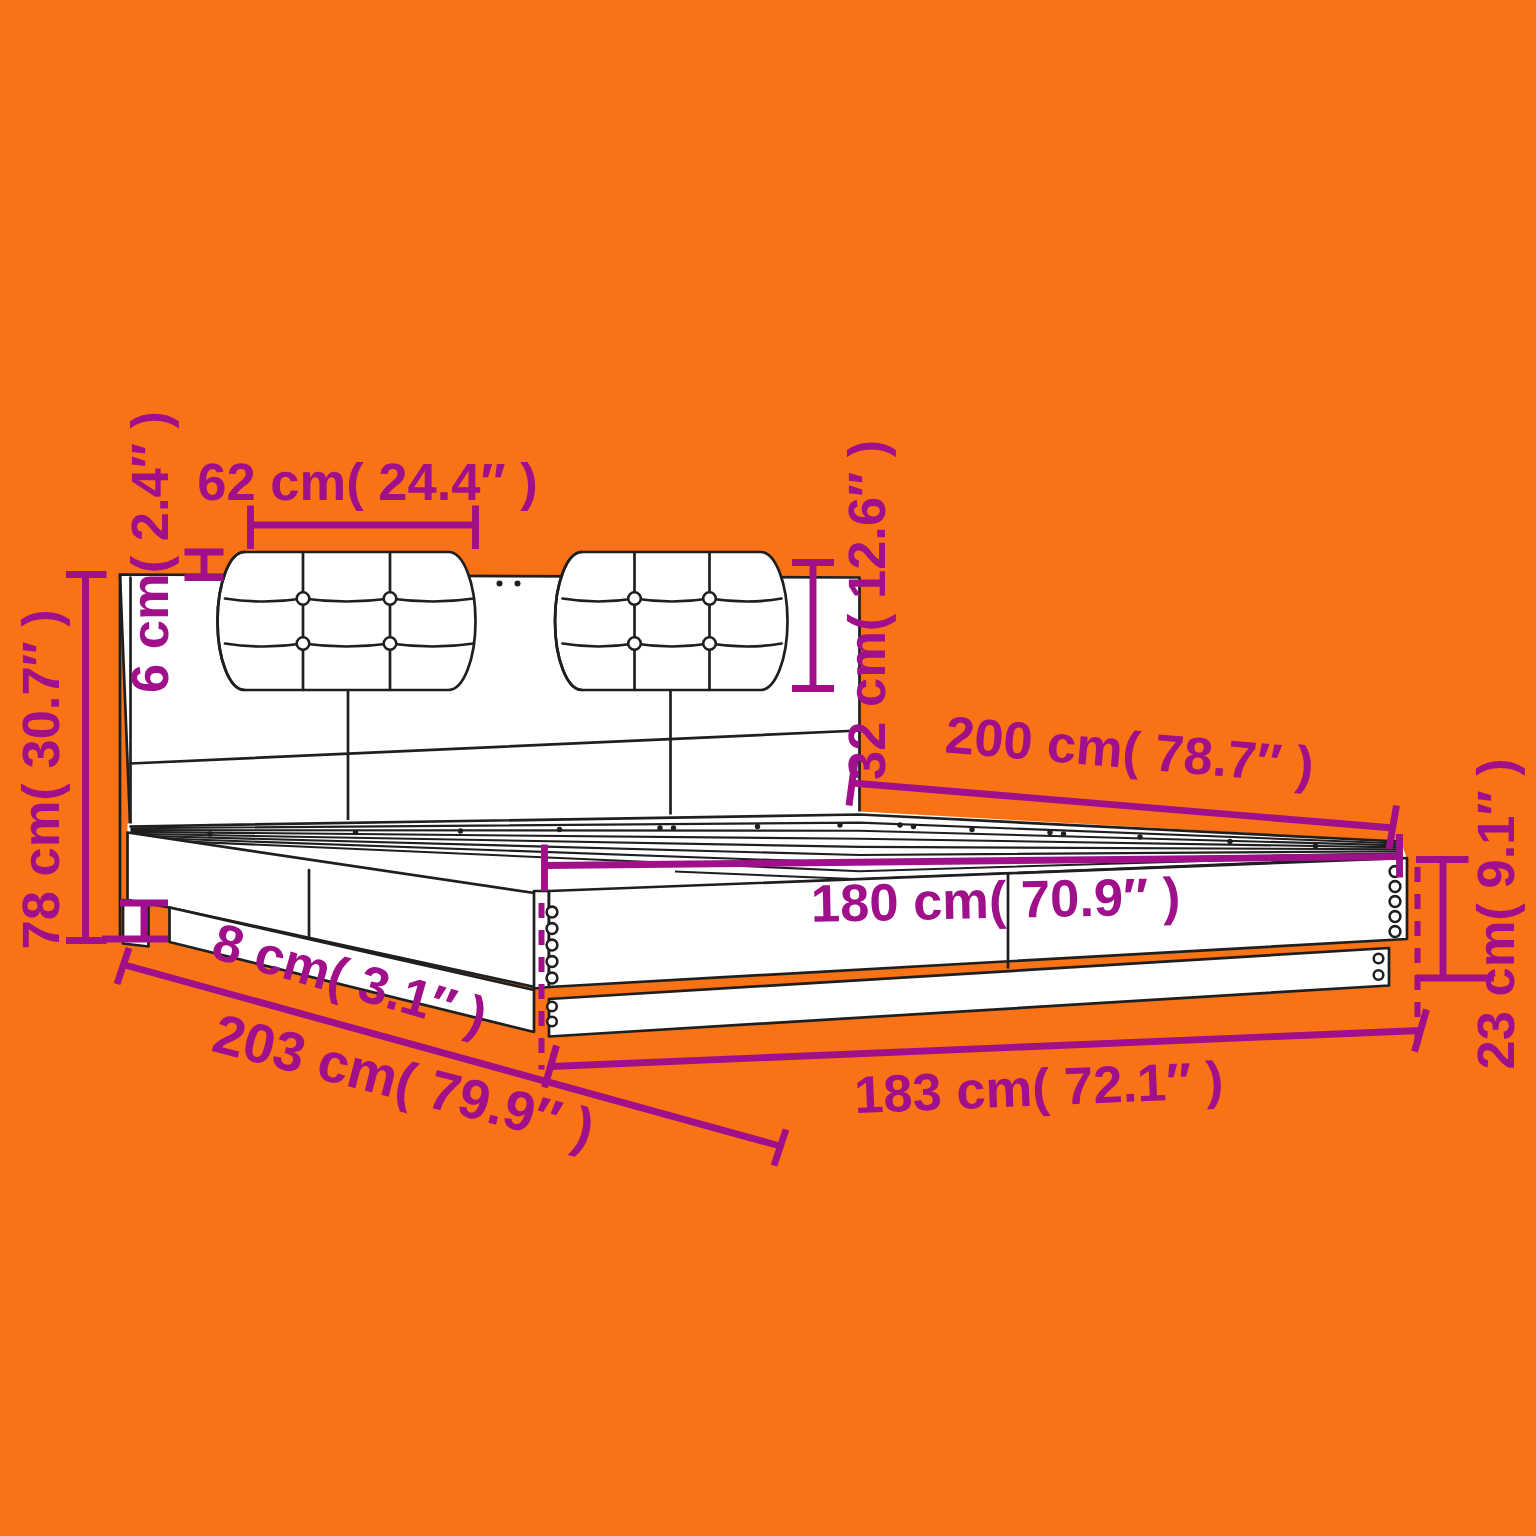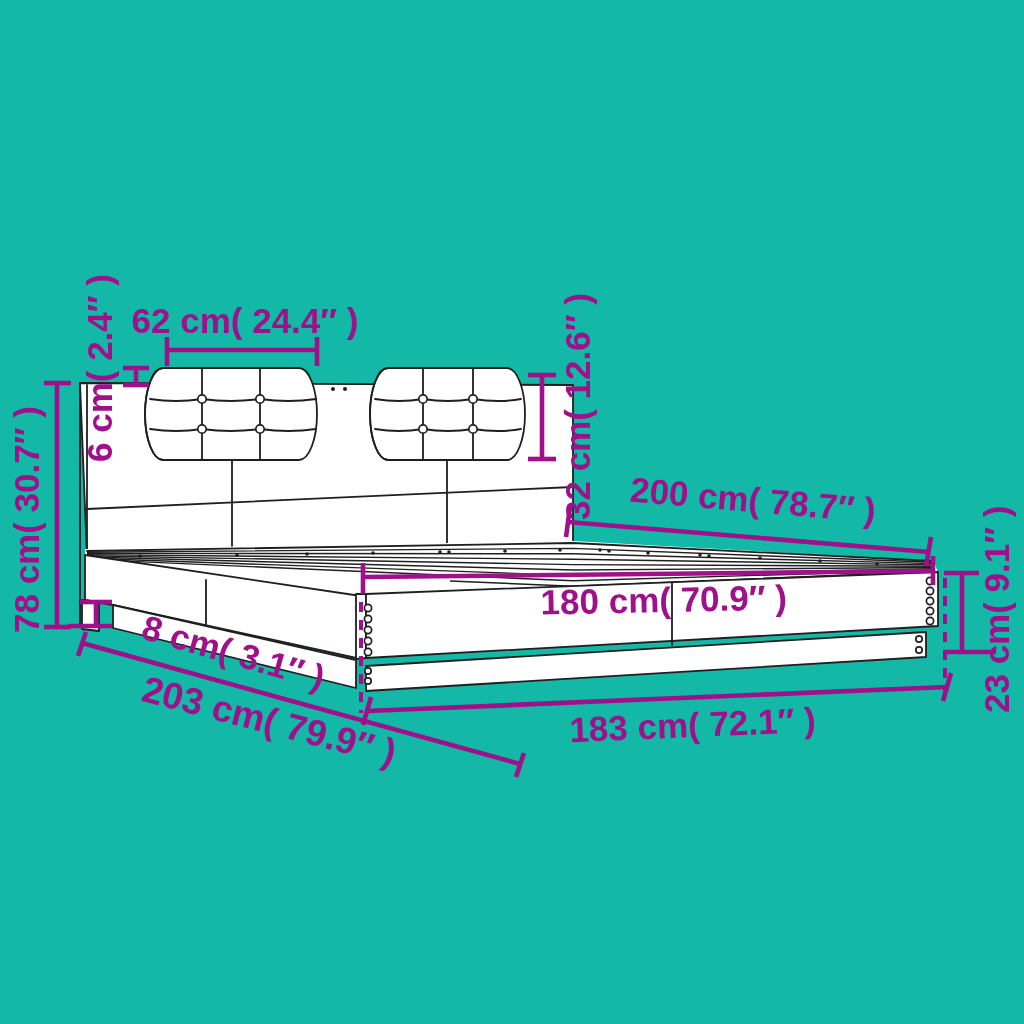--- a/index.html
+++ b/index.html
@@ -1,16 +1,16 @@
 <!DOCTYPE html>
 <html><head>
 <meta charset="utf-8">
 <style>
   html,body{margin:0;padding:0;background:#ffffff;}
-  .stage{position:relative;width:1024px;height:1024px;background:#14b8a6;overflow:hidden;
+  .stage{position:relative;width:1024px;height:1024px;background:#f97316;overflow:hidden;
          font-family:"Liberation Sans","DejaVu Sans",sans-serif;}
   svg{position:absolute;left:0;top:0;}
   .struct{stroke:#1f1f1f;stroke-width:1.8;fill:none;stroke-linecap:round;stroke-linejoin:round;}
   .structfill{stroke:#1f1f1f;stroke-width:1.8;fill:#ffffff;stroke-linejoin:round;}
   .slat{stroke:#1f1f1f;stroke-width:1.4;fill:none;}
   .hole{stroke:#1f1f1f;stroke-width:1.7;fill:#ffffff;}
   .dot{fill:#1f1f1f;stroke:none;}
   .dim{stroke:#a0108a;stroke-width:4.6;fill:none;stroke-linecap:butt;}
   .dimdash{stroke:#a0108a;stroke-width:4;fill:none;stroke-dasharray:10 8;}
   .dimtext{fill:#a0108a;font-family:"Liberation Sans","DejaVu Sans",sans-serif;

